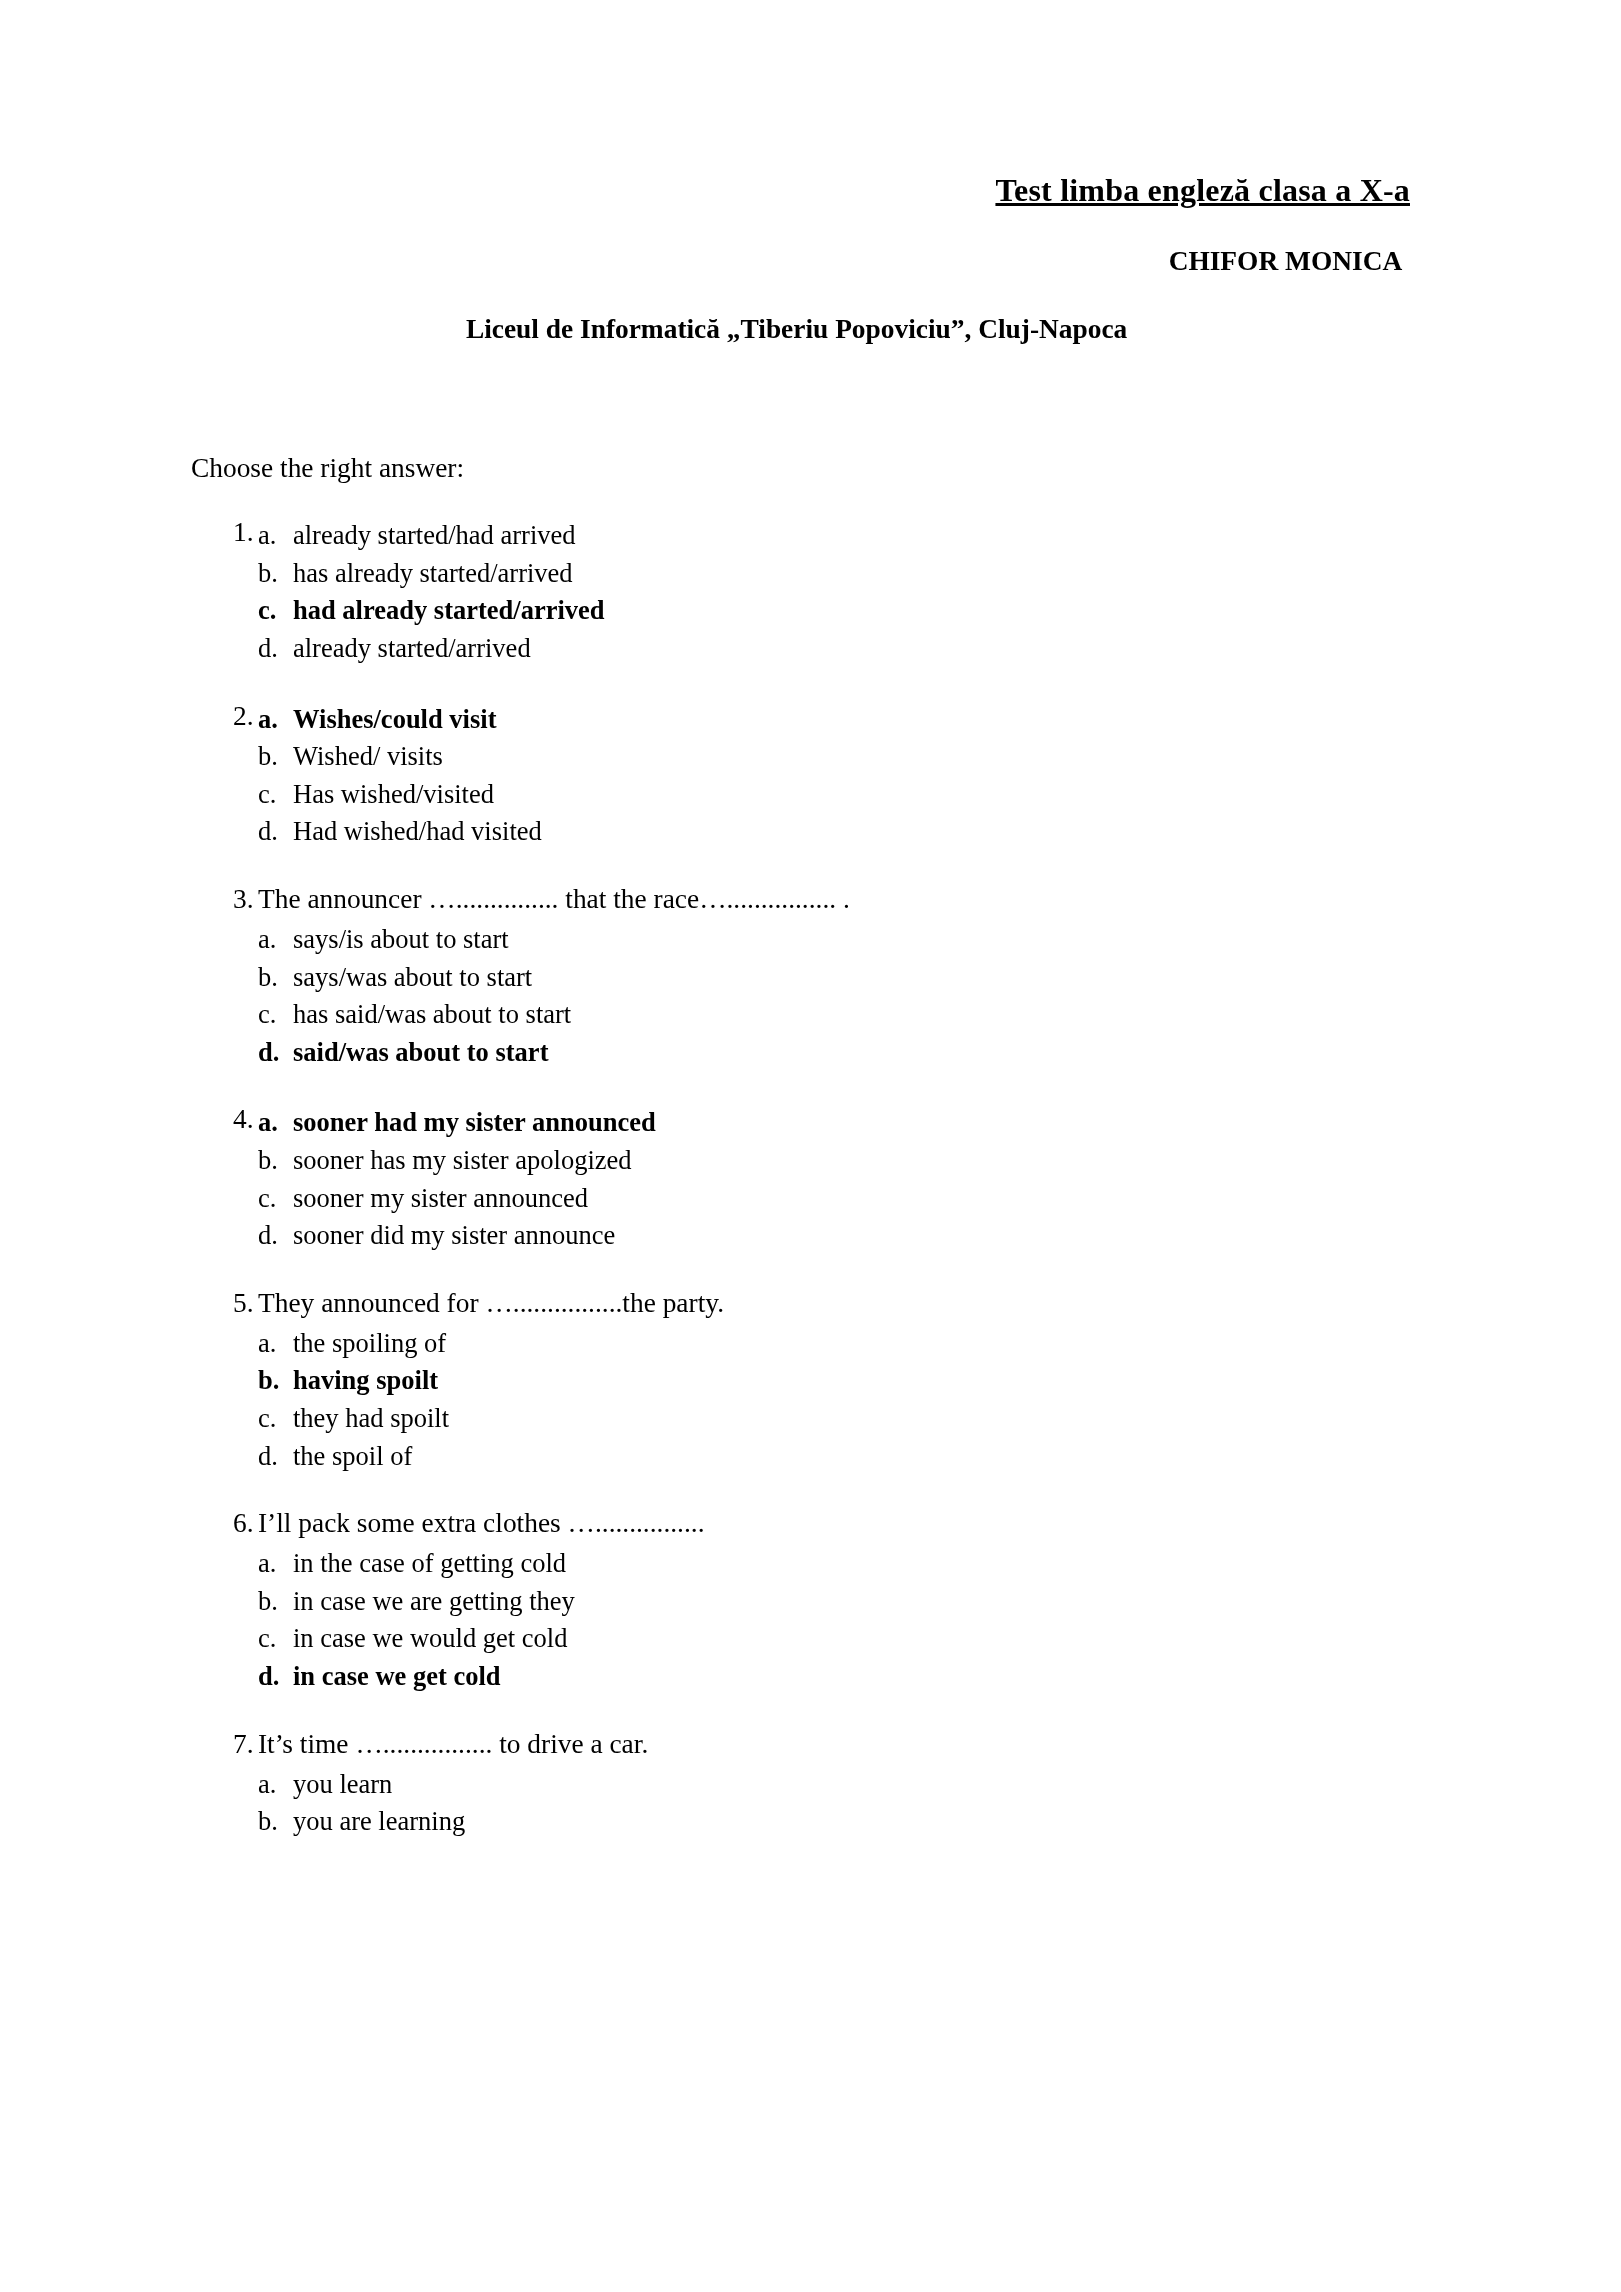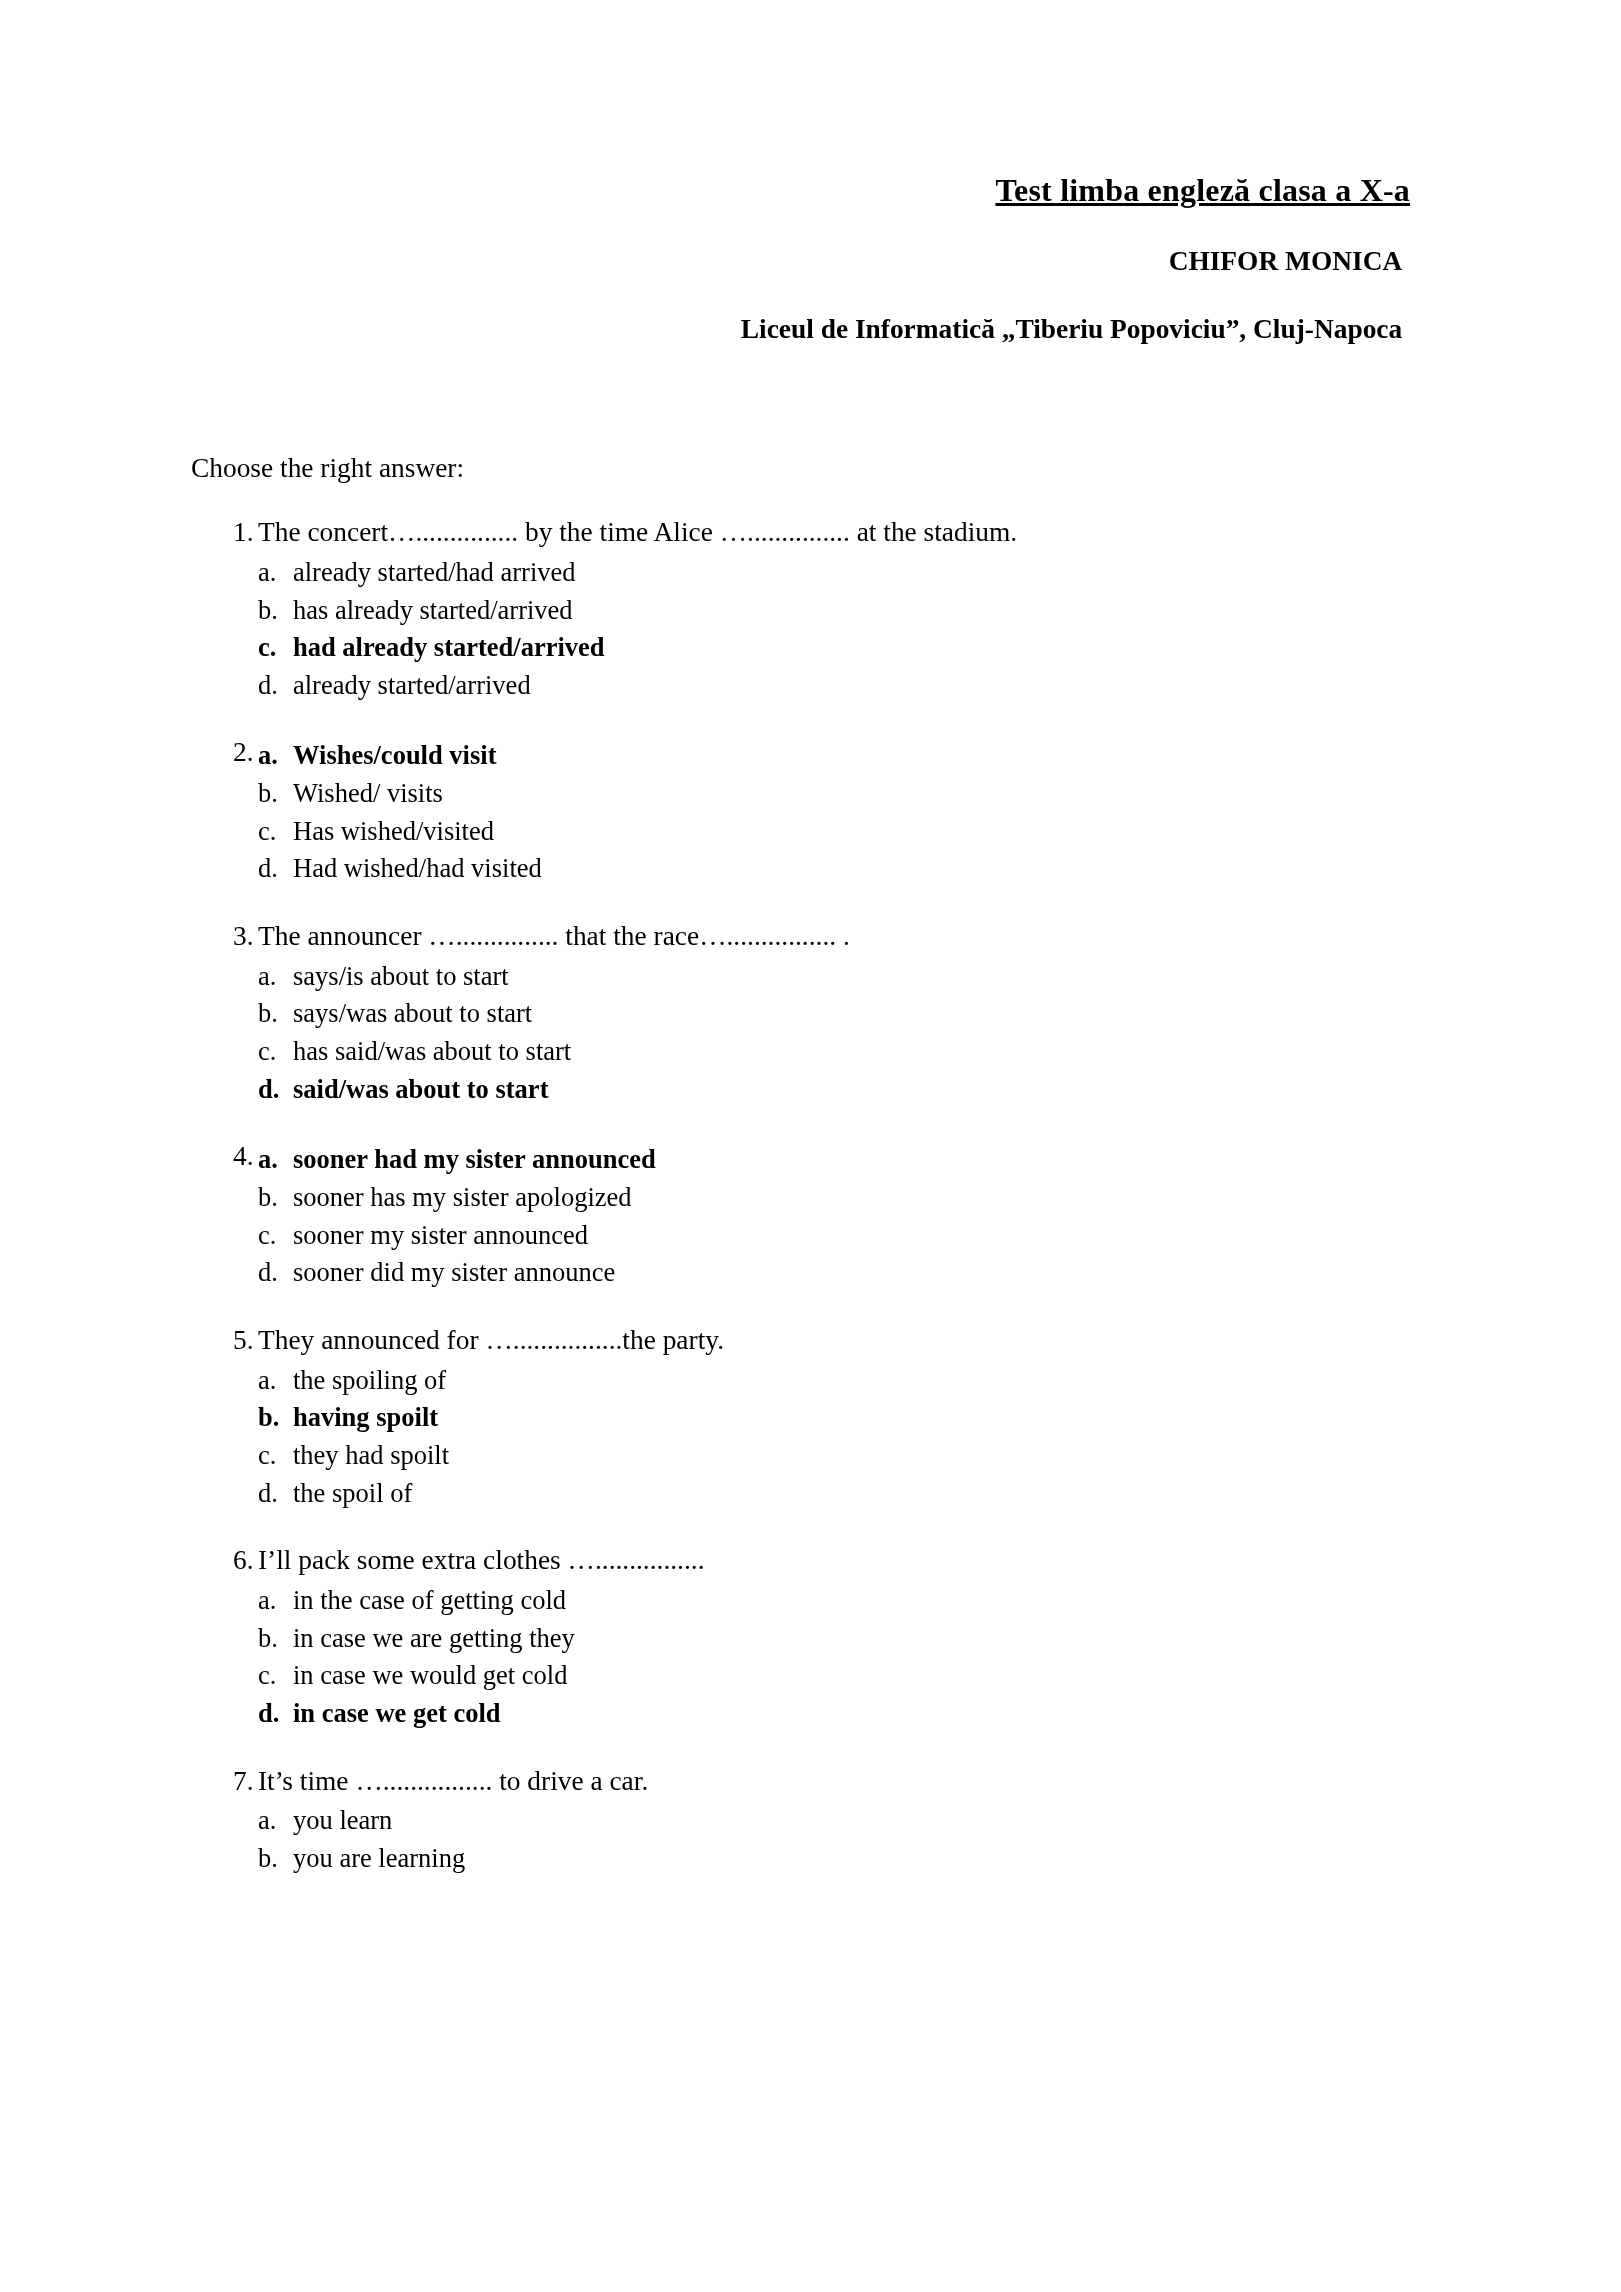--- a/index.html
+++ b/index.html
@@ -31,21 +31,21 @@
     padding-left: 34px;
   }
   .author {
     text-align: right;
     font-size: 27.4px;
     font-weight: bold;
     margin: 37px 0 9px 0;
     padding-right: 7.8px;
   }
   .school {
-    text-align: right;
+    text-align: center;
     font-size: 27.4px;
     font-weight: bold;
     margin: 37px 0 0 0;
     padding-right: 7.8px;
   }
   .instruction {
     font-size: 27.4px;
     margin: 108px 0 0 0;
   }
   ol.questions {
@@ -101,21 +101,21 @@
 
   <h1 class="doc-title">Test limba engleză clasa a X-a</h1>
 
   <div class="author">CHIFOR MONICA</div>
 
   <div class="school">Liceul de Informatică „Tiberiu Popoviciu”, Cluj-Napoca</div>
 
   <p class="instruction">Choose the right answer:</p>
 
   <ol class="questions" id="questions-list">
-      <li class="question"><span class="qnum">1.</span><span class="qtext">The concert…............... by the time Alice …............... at the stadium.</span><ol class="choices">
+      <li class="question"><span class="qnum">1.</span><ol class="choices">
           <li class="choice"><span class="clabel">a.</span><span>already started/had arrived</span></li>
           <li class="choice"><span class="clabel">b.</span><span>has already started/arrived</span></li>
           <li class="choice correct"><span class="clabel">c.</span><span>had already started/arrived</span></li>
           <li class="choice"><span class="clabel">d.</span><span>already started/arrived</span></li>
         </ol></li>
       <li class="question"><span class="qnum">2.</span><ol class="choices">
           <li class="choice correct"><span class="clabel">a.</span><span>Wishes/could visit</span></li>
           <li class="choice"><span class="clabel">b.</span><span>Wished/ visits</span></li>
           <li class="choice"><span class="clabel">c.</span><span>Has wished/visited</span></li>
           <li class="choice"><span class="clabel">d.</span><span>Had wished/had visited</span></li>

